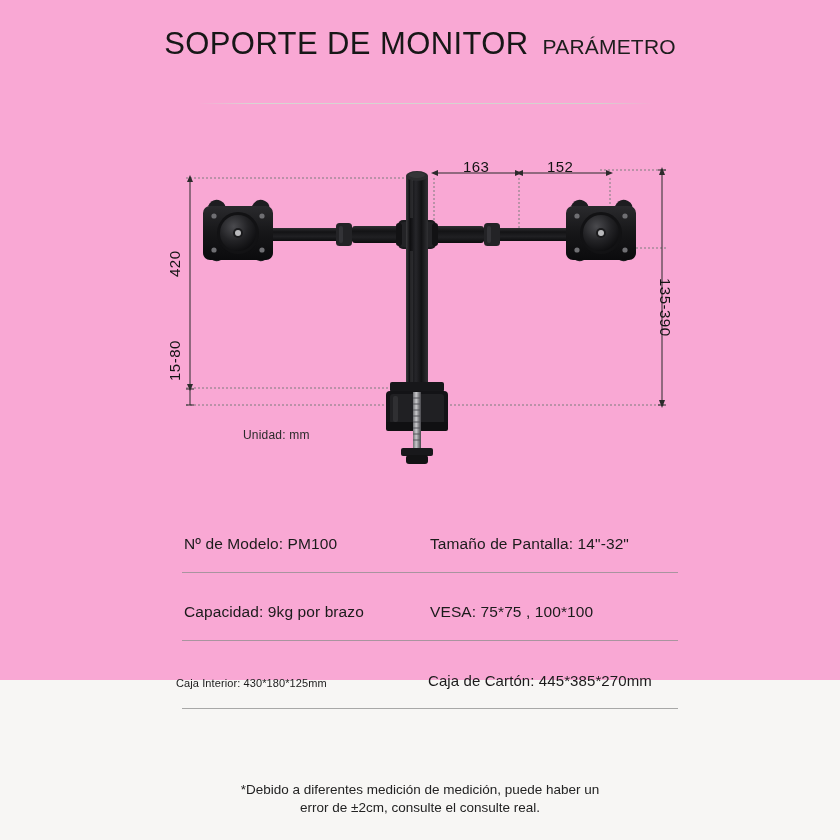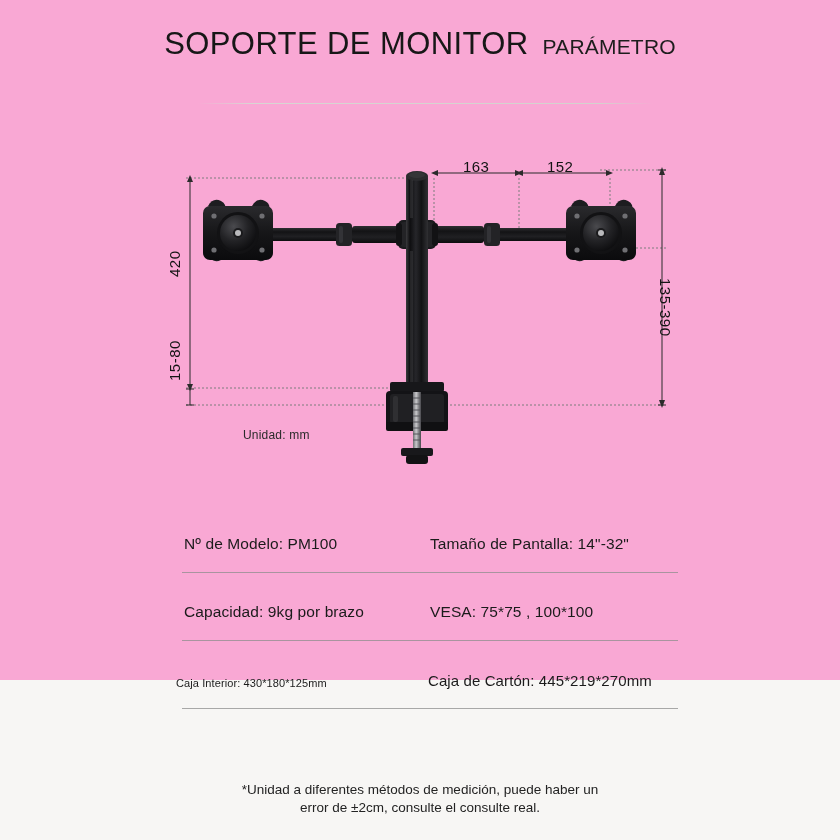--- a/index.html
+++ b/index.html
@@ -374,24 +374,24 @@
 
     <div class="spec-row">
       <div class="cell left">Capacidad: 9kg por brazo</div>
       <div class="cell right">VESA:  75*75 , 100*100</div>
       <div class="rule"></div>
     </div>
 
 
     <div class="spec-row wide">
       <div class="cell left">Caja Interior: 430*180*125mm</div>
-      <div class="cell right">Caja de Cartón: 445*219*270mm</div>
+      <div class="cell right">Caja de Cartón: 445*385*270mm</div>
       <div class="rule"></div>
     </div>
 
   </div>
 
   <div class="footnote">
-    <span>*Unidad a diferentes métodos de medición, puede haber un</span>
+    <span>*Debido a diferentes medición de medición, puede haber un</span>
     <span>error de ±2cm, consulte el consulte real.</span>
   </div>
 
 </div>
 
 </body></html>

